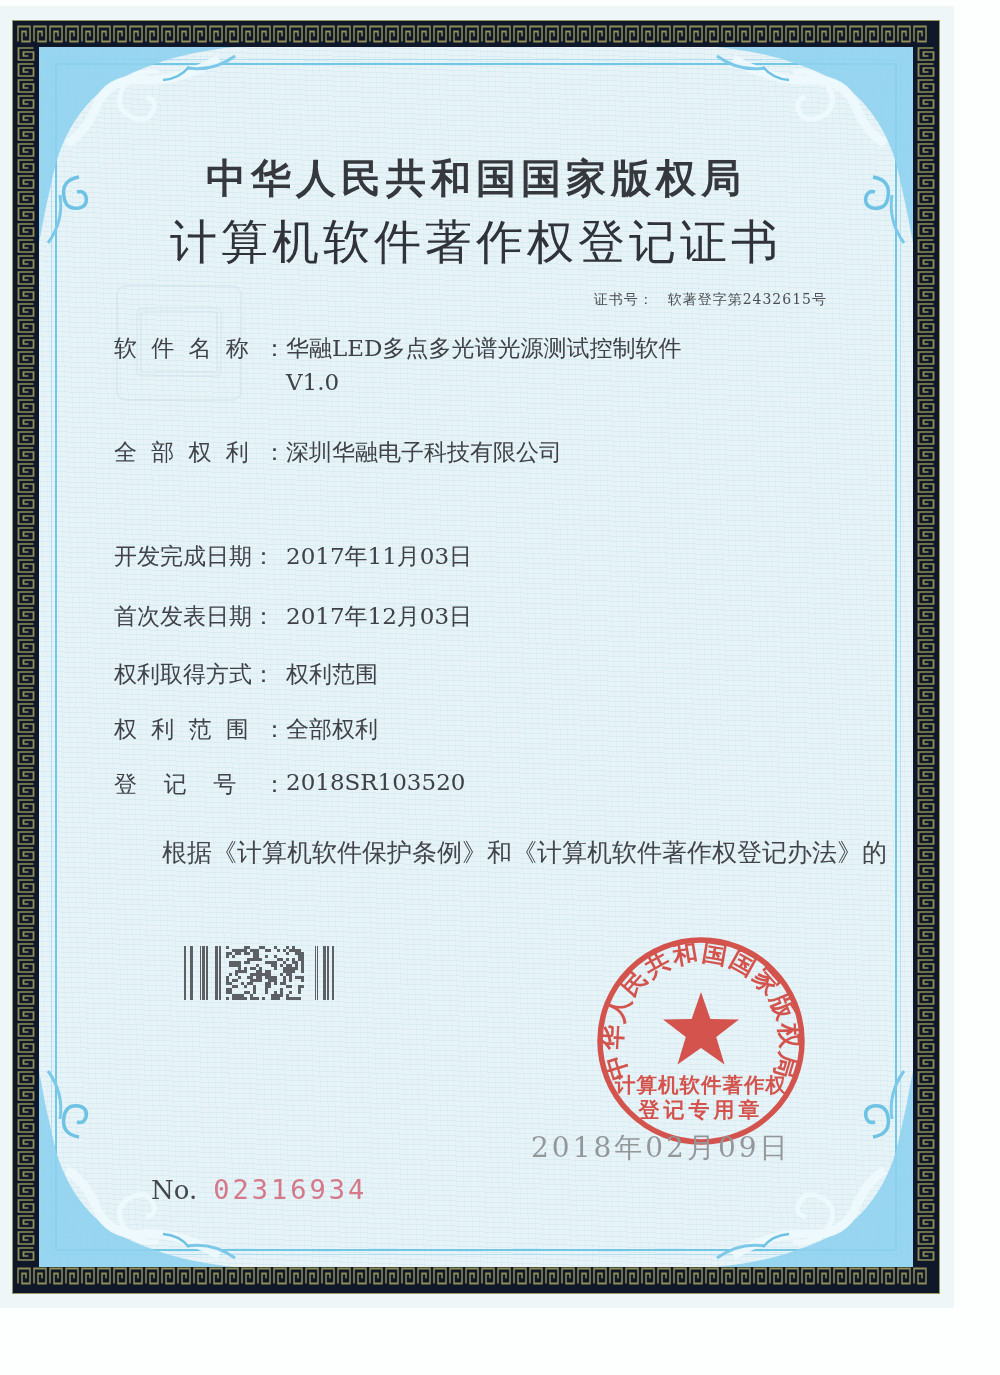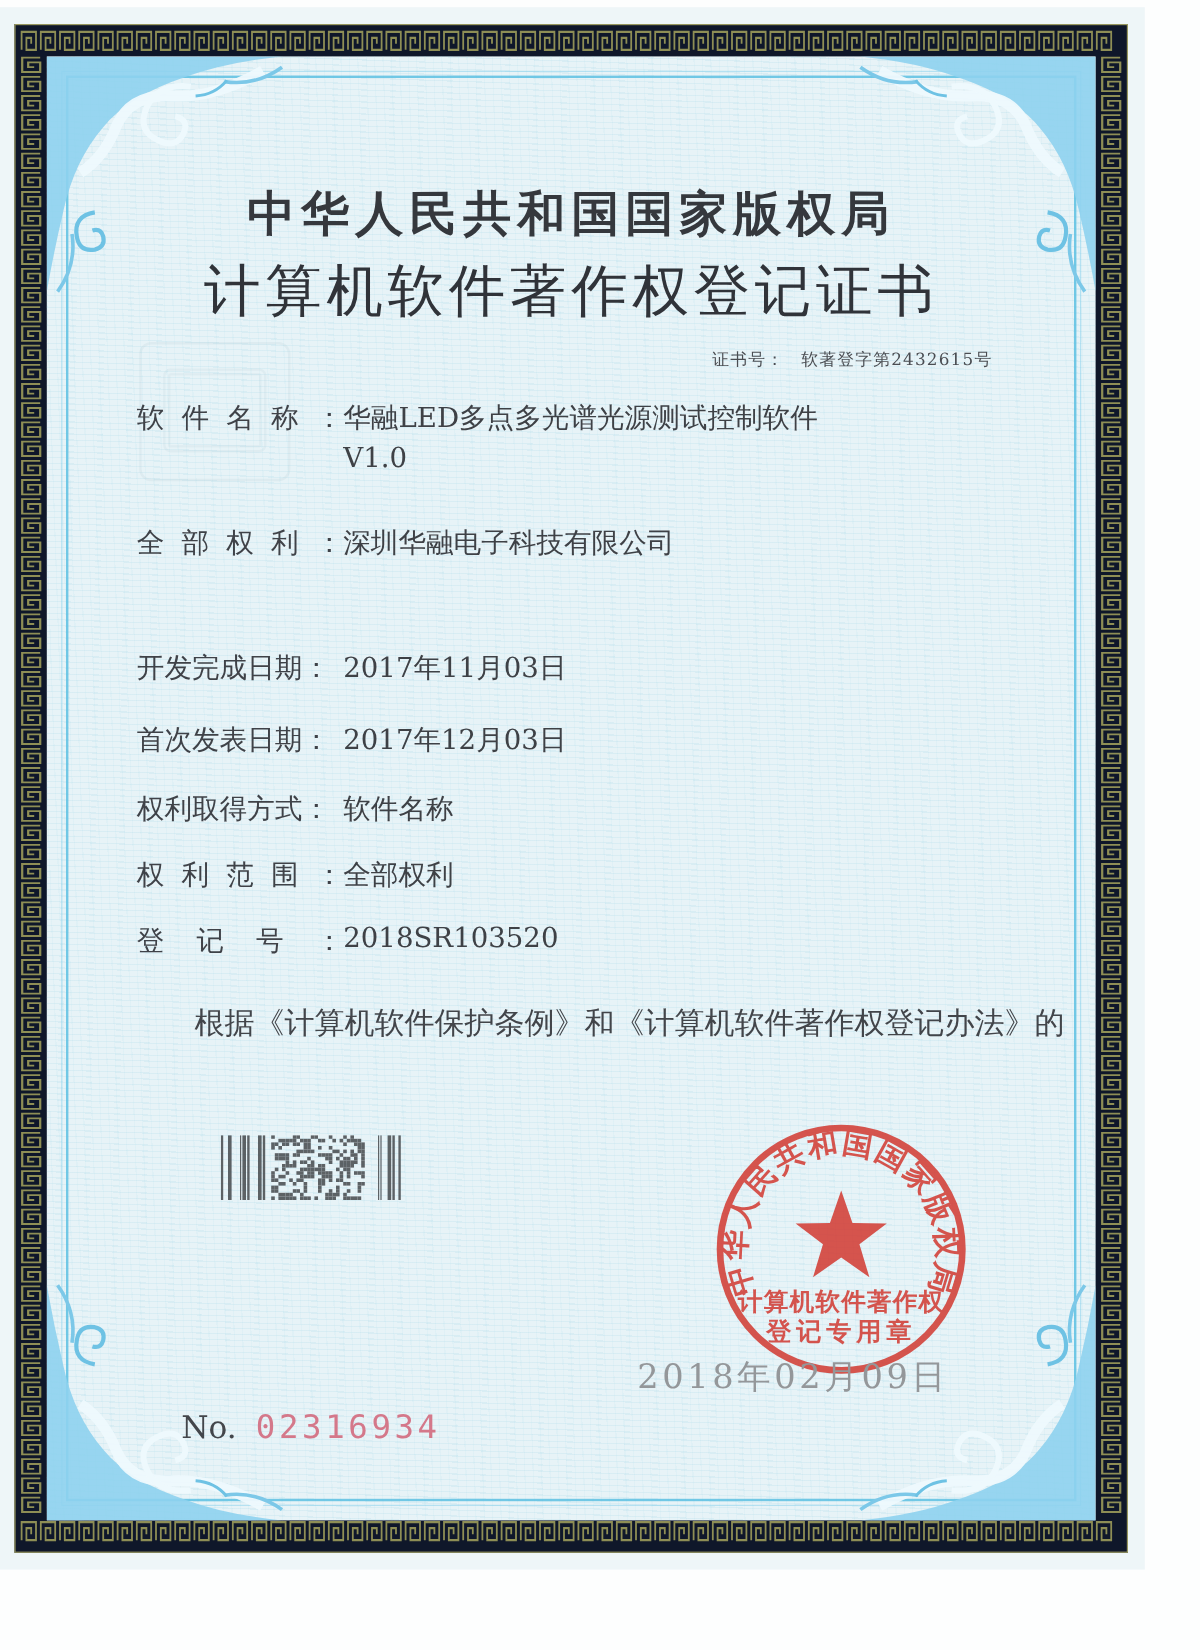--- a/index.html
+++ b/index.html
@@ -164,21 +164,21 @@
 
     <div class="row" style="top:494px">
       <span class="flabel">开发完成日期：</span><span class="fvalue">2017年11月03日</span>
     </div>
 
     <div class="row" style="top:554px">
       <span class="flabel">首次发表日期：</span><span class="fvalue">2017年12月03日</span>
     </div>
 
     <div class="row" style="top:612px">
-      <span class="flabel">权利取得方式：</span><span class="fvalue">软件名称</span>
+      <span class="flabel">权利取得方式：</span><span class="fvalue">权利范围</span>
     </div>
 
     <div class="row" style="top:667px">
       <span class="flabel spread">权利范围：</span><span class="fvalue">全部权利</span>
     </div>
 
     <div class="row" style="top:722px">
       <span class="flabel spread">登记号：</span><span class="fvalue">2018SR103520</span>
     </div>
 

